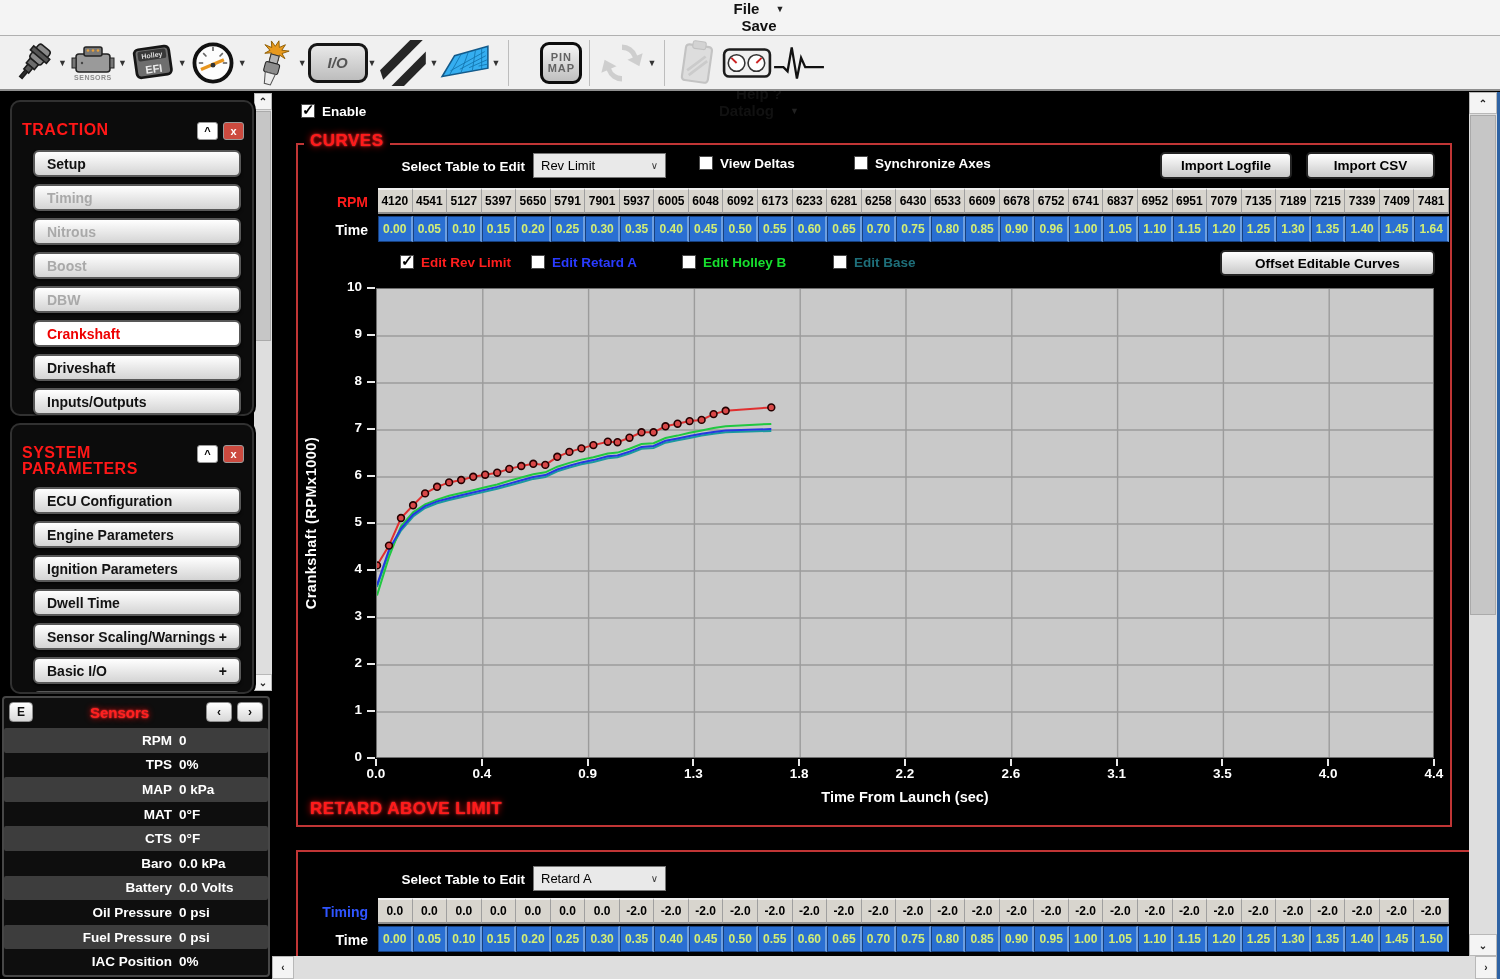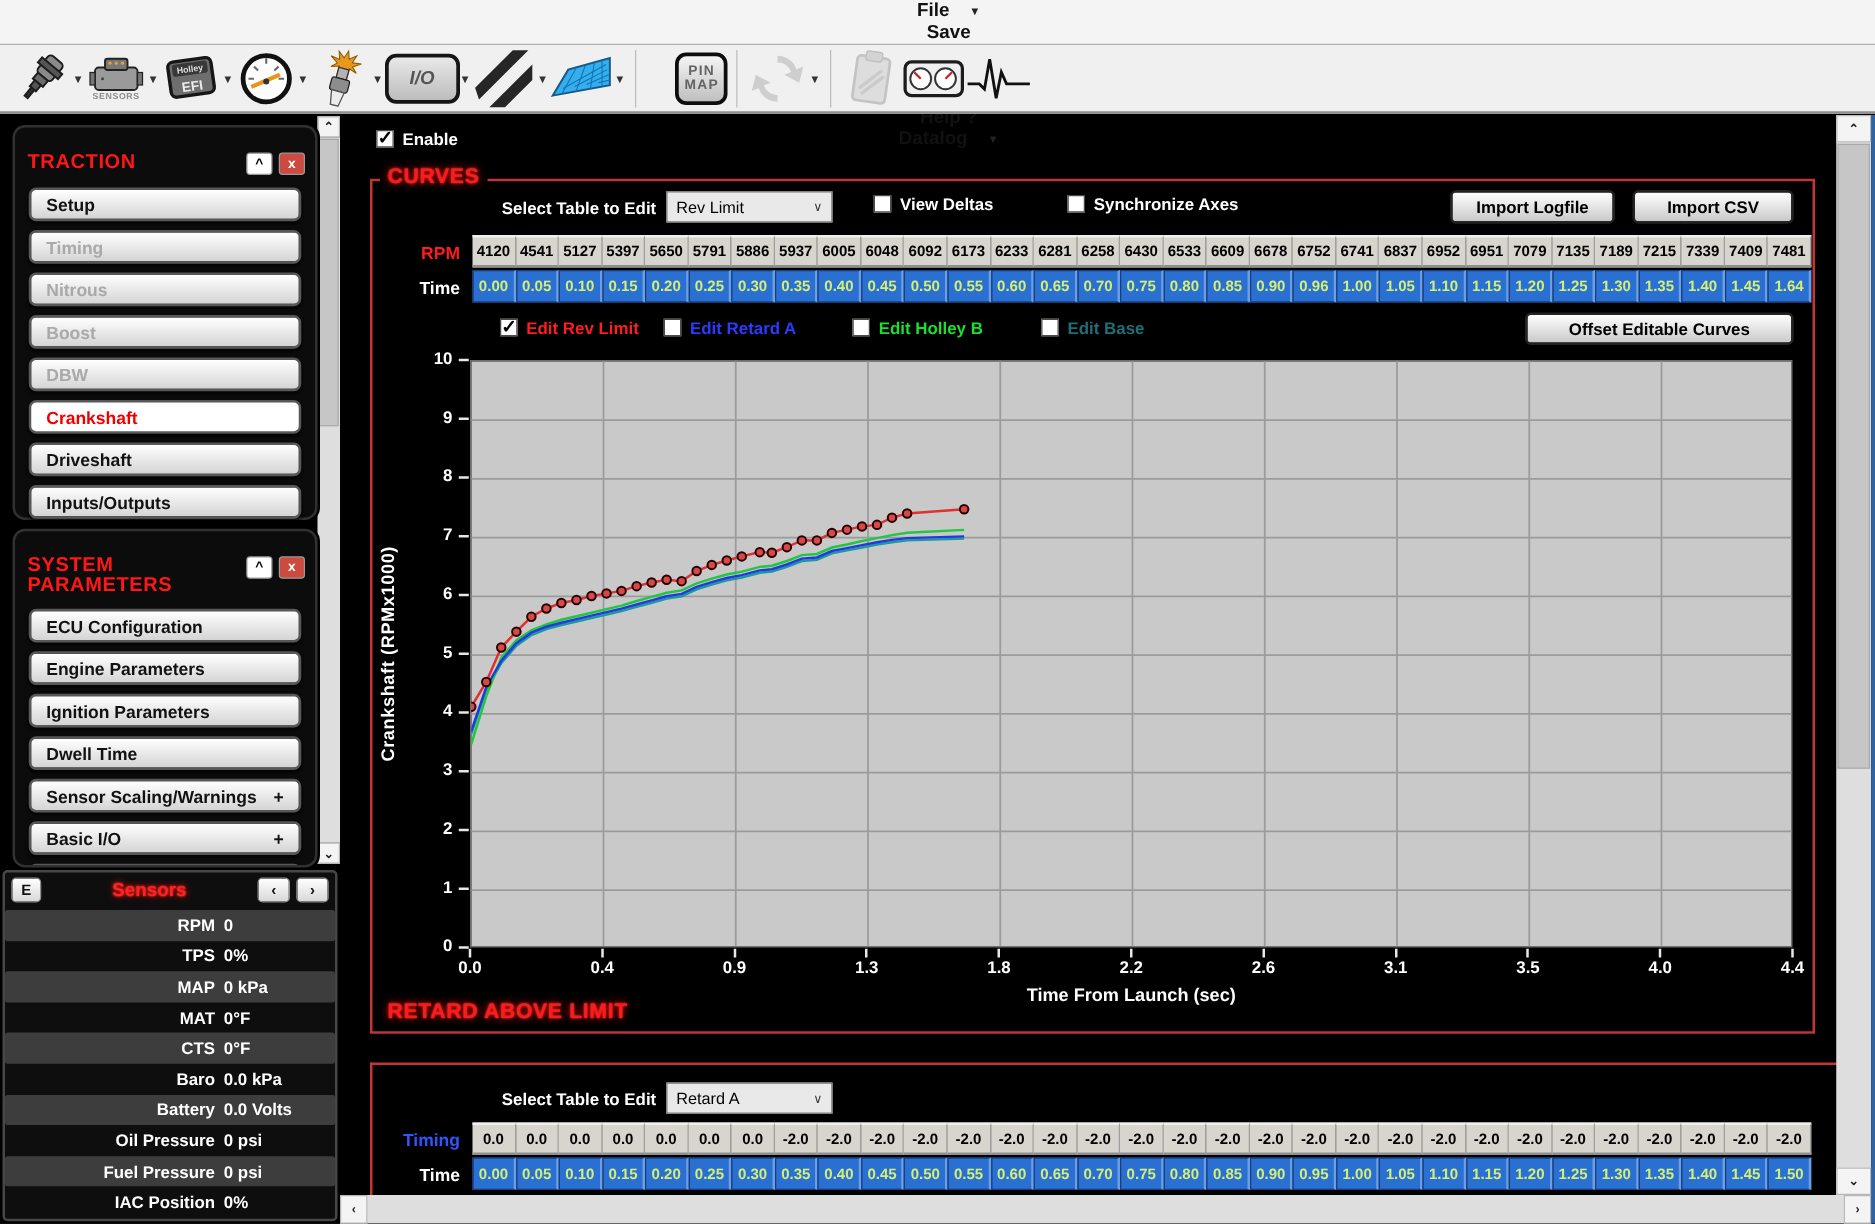--- a/index.html
+++ b/index.html
@@ -44,21 +44,21 @@
   
   .side-panel { position:absolute; background:#0c0c0c; border:2px solid #313131;
                 border-radius:10px; box-shadow:0 0 0 2px #000; }
   .panel-head { display:flex; align-items:flex-start; padding:20px 8px 2px 10px; }
   .panel-title { color:#ff1717; font-weight:bold; font-size:16px; line-height:1.0; letter-spacing:.5px; }
   .win-btns { margin-left:auto; display:flex; gap:5px; }
   .win-btn { width:21px; height:18px; display:flex; align-items:center; justify-content:center;
              font-size:11px; font-weight:bold; border-radius:3px; border:1px solid #9a9a9a; }
   .win-min { background:#fff; color:#000; }
   .win-close { background:#cc4a3f; color:#fff; }
-  .side-btn-col { display:flex; flex-direction:column; gap:7px; padding:8px 11px 10px 11px; }
+  .side-btn-col { display:flex; flex-direction:column; gap:7px; padding:8px 11px 10px 21px; }
   .side-btn { height:27px; border:2px solid #585858; border-radius:6px;
               background:linear-gradient(#ffffff,#d4d4d4); display:flex; align-items:center;
               padding:0 12px; font-size:14px; font-weight:bold; color:#121212;
               box-shadow:0 2px 3px rgba(0,0,0,.7); }
   .side-btn.disabled { color:#a9a9a9; }
   .side-btn.active { background:#ffffff; color:#ee0000; }
   .side-btn .plus { margin-left:auto; }
 
   
   #sensors-panel { position:absolute; left:2px; top:696px; width:268px; height:281px;
@@ -445,21 +445,21 @@
   <div class="std-btn" style="left:1306px;top:152px;width:129px;height:27px;">Import CSV</div>
 
   <div class="row-label" style="left:296px;top:194px;color:#ff1c1c;">RPM</div>
   <div class="cells" style="left:378px;top:188px;" id="rpm-cells">
       <div class="cell gray">4120</div>
       <div class="cell gray">4541</div>
       <div class="cell gray">5127</div>
       <div class="cell gray">5397</div>
       <div class="cell gray">5650</div>
       <div class="cell gray">5791</div>
-      <div class="cell gray">5886</div>
+      <div class="cell gray">7901</div>
       <div class="cell gray">5937</div>
       <div class="cell gray">6005</div>
       <div class="cell gray">6048</div>
       <div class="cell gray">6092</div>
       <div class="cell gray">6173</div>
       <div class="cell gray">6233</div>
       <div class="cell gray">6281</div>
       <div class="cell gray">6258</div>
       <div class="cell gray">6430</div>
       <div class="cell gray">6533</div>

